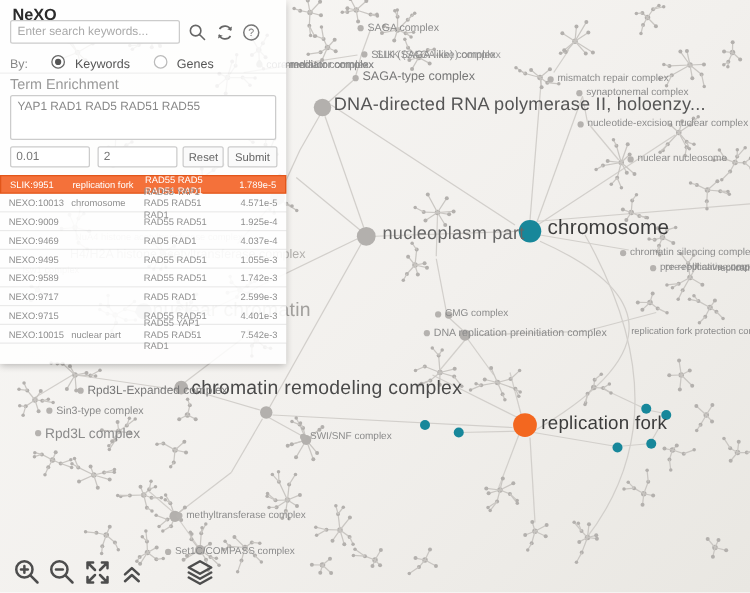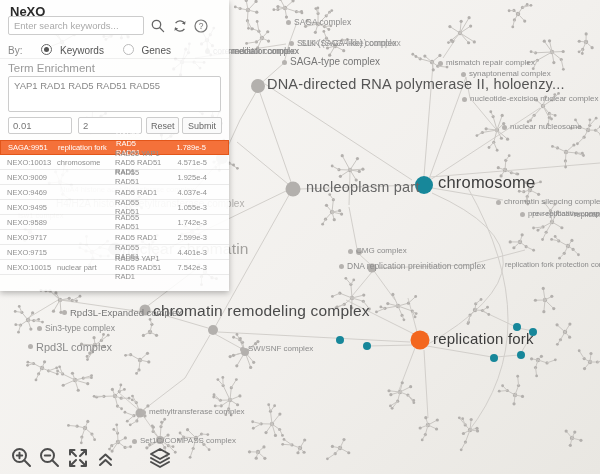--- a/index.html
+++ b/index.html
@@ -43,21 +43,21 @@
   
   #results{position:absolute;left:0;top:140px;width:229px;}
   .rrow{display:flex;align-items:center;height:15px;box-sizing:border-box;
     background:rgba(255,255,255,0.45);border-bottom:1px solid rgba(120,120,120,0.15);
     font-size:7.5px;color:#8f8f8f;cursor:pointer;}
   .rrow.sel{background:#f4713a;border:1px solid #e2561a;color:#fff;}
   .rrow.sel span{color:#fff;}
   .rc1{width:50px;padding-left:7px;}
   .rc2{width:58px;}
   .rc3{flex:1;}
-  .rc4{width:44px;text-align:right;padding-right:22px;}
+  .rc4{width:44px;text-align:right;padding-right:7px;}
   
   #toolbar{position:absolute;left:10px;bottom:4px;z-index:20;display:flex;align-items:flex-end;}
   .t-icon{width:24px;height:24px;margin-right:4px;cursor:pointer;}
   .t-icon.gap{margin-left:26px;}
   .t-icon svg{stroke:#4d4d4d;fill:none;stroke-width:2;stroke-linecap:round;stroke-linejoin:round;}
 </style>
 </head>
 <body>
 
 <svg id="network" viewBox="0 0 600 474">
@@ -1495,21 +1495,21 @@
 
   <textarea class="te-textarea" style="">YAP1 RAD1 RAD5 RAD51 RAD55</textarea>
 
   <input class="p-input" style="left: 8px; width: 64px;" value="0.01">
   <input class="p-input" style="left: 78px; width: 64px;" value="2">
   <button class="p-btn" style="left:146px;width:33px">Reset</button>
   <button class="p-btn" style="left:182px;width:40px">Submit</button>
 
   <div id="results">
       <div class="rrow sel">
-        <span class="rc1">SAGA:9951</span>
+        <span class="rc1">SLIK:9951</span>
         <span class="rc2">replication fork</span>
         <span class="rc3">RAD55 RAD5 RAD51 RAD1</span>
         <span class="rc4">1.789e-5</span>
       </div>
       <div class="rrow">
         <span class="rc1">NEXO:10013</span>
         <span class="rc2">chromosome</span>
         <span class="rc3">RAD55 YAP1 RAD5 RAD51 RAD1</span>
         <span class="rc4">4.571e-5</span>
       </div>

